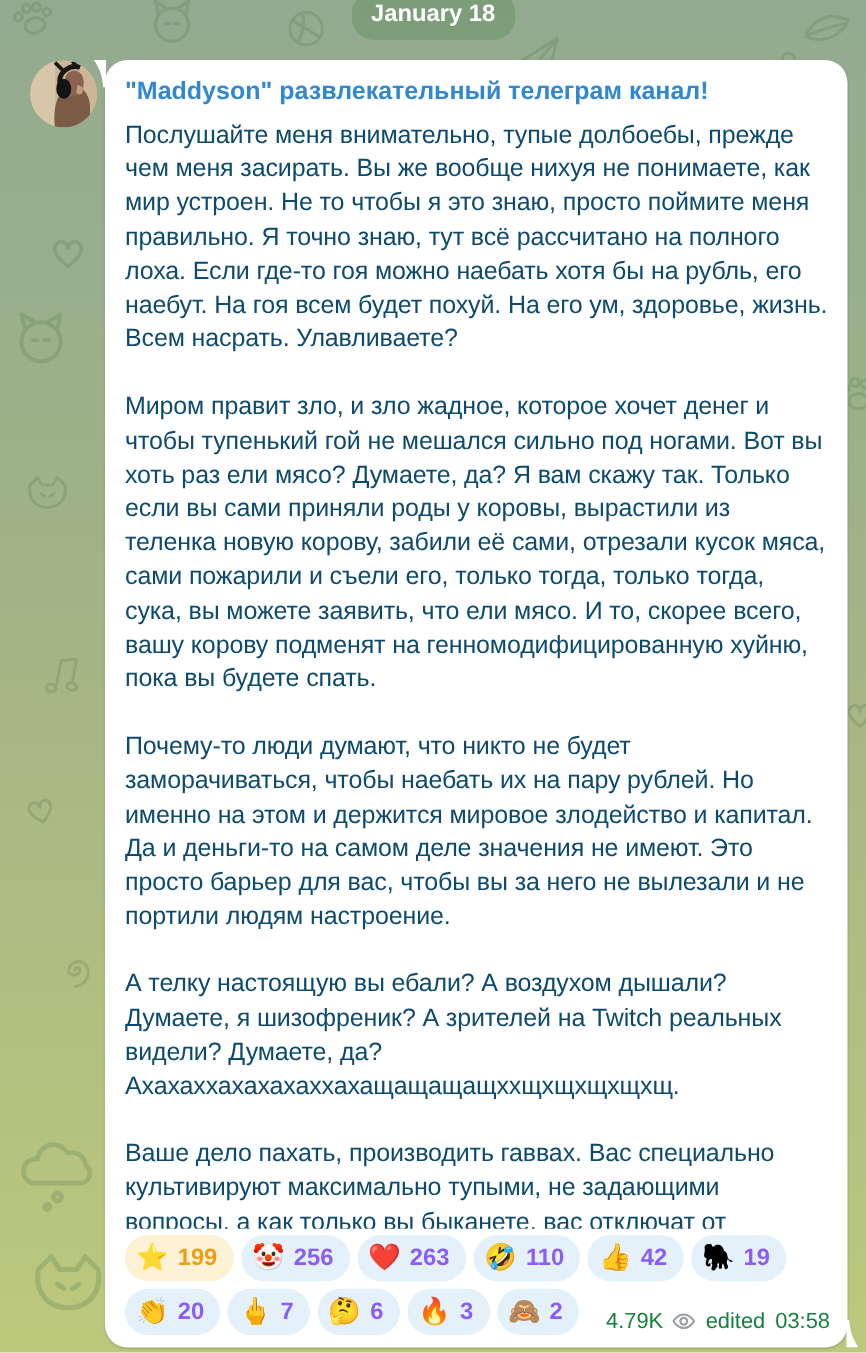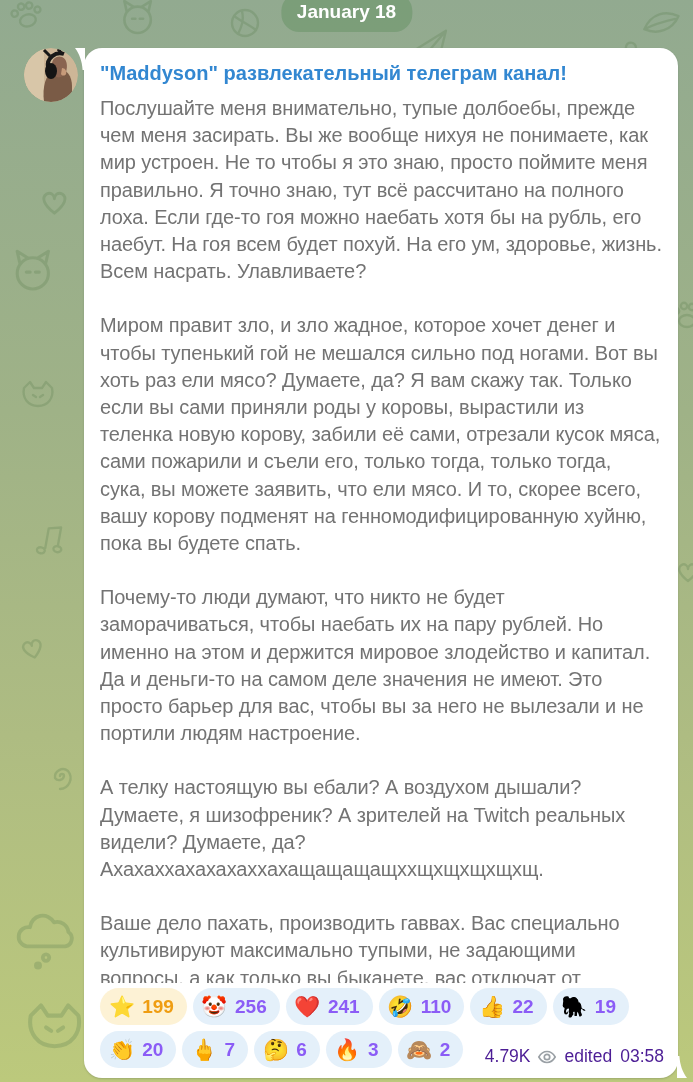--- a/index.html
+++ b/index.html
@@ -32,39 +32,39 @@
   .tail{position:absolute;width:10px;height:22px;}
   .tail-tl{left:-9px;top:0;}
   .tail-br{right:-9px;bottom:0;}
 
   .channel-name{
     color:#3287d1;font-weight:bold;font-size:20px;line-height:26px;margin:0 0 9px 0;
     white-space:nowrap;
   }
   .msg-text{height:888px;overflow:hidden;}
   .msg-text p{
-    margin:0 0 27px 0;font-size:20px;line-height:27.2px;color:#737373;letter-spacing:-.1px;
+    margin:0 0 27px 0;font-size:20px;line-height:27.2px;color:#0c4a6e;letter-spacing:-.1px;
   }
   .msg-text p:last-child{margin-bottom:0;}
 
   .bottom-block{position:absolute;left:16px;right:14px;bottom:10px;}
   .rx-row{display:flex;gap:6px;align-items:center;}
   .rx-row1{margin-bottom:6px;}
   .pill{
     display:flex;align-items:center;gap:7px;height:37px;border-radius:19px;
     padding:0 13px 0 9px;background:#e4f0fa;cursor:pointer;flex:0 0 auto;
   }
   .pill .emoji{font-size:21px;line-height:1;}
   .pill .count{font-size:19px;font-weight:bold;color:#8b5cf6;}
   .pill.gold{background:#fdf2d5;}
   .pill.gold .count{color:#ef9d12;text-align:center;}
   .emoji.black{filter:brightness(0) saturate(0);}
 
   .meta{
-    margin-left:auto;display:flex;align-items:center;color:#4c1d95;font-size:17.5px;
+    margin-left:auto;display:flex;align-items:center;color:#15803d;font-size:17.5px;
     gap:8px;white-space:nowrap;padding-top:14px;
   }
   .meta .views{margin-right:-2px;}
   .eye{display:inline-block;}
 </style>
 </head>
 <body>
 
 <svg class="doodles" width="693" height="1082" viewBox="0 0 693 1082">
   <defs>
@@ -184,29 +184,29 @@
       <div class="pill gold">
         <span class="emoji">⭐</span>
         <span class="count">199</span>
       </div>
       <div class="pill">
         <span class="emoji">🤡</span>
         <span class="count">256</span>
       </div>
       <div class="pill">
         <span class="emoji">❤️</span>
-        <span class="count">241</span>
+        <span class="count">263</span>
       </div>
       <div class="pill">
         <span class="emoji">🤣</span>
         <span class="count">110</span>
       </div>
       <div class="pill">
         <span class="emoji">👍</span>
-        <span class="count">22</span>
+        <span class="count">42</span>
       </div>
       <div class="pill">
         <span class="emoji black">🐘</span>
         <span class="count">19</span>
       </div>
     </div>
     <div class="rx-row">
       <div class="pill">
         <span class="emoji">👏</span>
         <span class="count">20</span>

